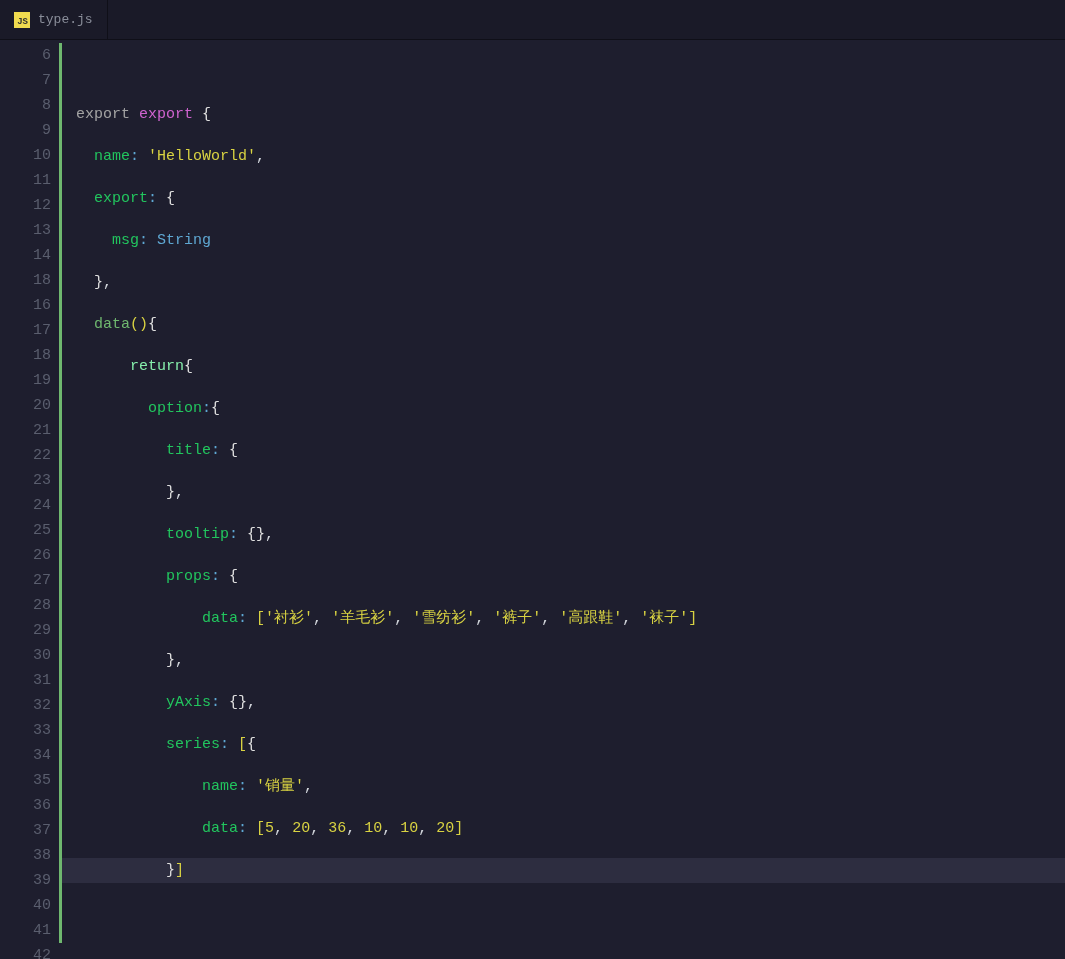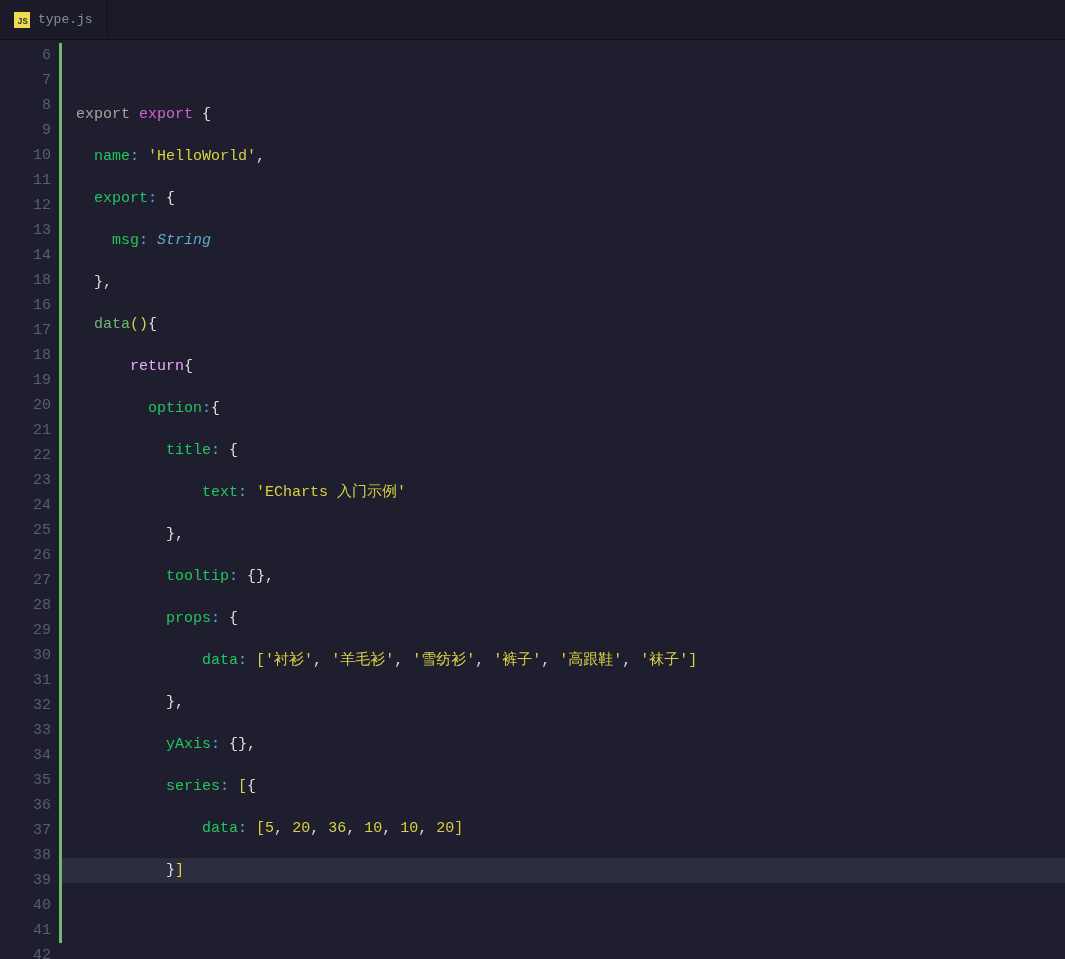--- a/index.html
+++ b/index.html
@@ -85,22 +85,22 @@
 .line {
   height: 25px;
   line-height: 25px;
   padding-left: 14px;
 }
 .line.hl {
   background: #2d2d40;
 }
 .k-export { color: #a3a3a3; font-family: Liberation Mono, monospace; }
 .k-default { color: #d063d0; }
-.k-return { color: #f0abfc; }
-.k-type { color: #5fa8d3; font-style: italic; }
+.k-return { color: #86efac; }
+.k-type { color: #5fa8d3; }
 .prop { color: #22c55e; }
 .punc { color: #d2d6db; }
 .colon { color: #5fa8d3; }
 .brace { color: #e0e0e0; }
 .bracket { color: #d8d242; }
 .paren { color: #d8d242; }
 .str { color: #d8d242; text-align: center; }
 .num { color: #d8d242; }
 .fn { color: #6fb86f; }
 </style>
@@ -158,28 +158,28 @@
 <div class="line"></div>
 <div class="line"><span class="k-export">export</span> <span class="k-default">export</span> <span class="brace">{</span></div>
 <div class="line">  <span class="prop">name</span><span class="colon">:</span> <span class="str">'HelloWorld'</span><span class="punc">,</span></div>
 <div class="line">  <span class="prop">export</span><span class="colon">:</span> <span class="brace">{</span></div>
 <div class="line">    <span class="prop">msg</span><span class="colon">:</span> <span class="k-type">String</span></div>
 <div class="line">  <span class="brace">}</span><span class="punc">,</span></div>
 <div class="line">  <span class="fn">data</span><span class="paren">(</span><span class="paren">)</span><span class="brace">{</span></div>
 <div class="line">      <span class="k-return">return</span><span class="brace">{</span></div>
 <div class="line">        <span class="prop">option</span><span class="colon">:</span><span class="brace">{</span></div>
 <div class="line">          <span class="prop">title</span><span class="colon">:</span> <span class="brace">{</span></div>
-<div class="line">              <span class="prop">text</span><span class="colon">:</span> <span class="str">'ECharts 入门示例'</span></div>
 <div class="line">          <span class="brace">}</span><span class="punc">,</span></div>
 <div class="line">          <span class="prop">tooltip</span><span class="colon">:</span> <span class="brace">{</span><span class="brace">}</span><span class="punc">,</span></div>
 <div class="line">          <span class="prop">props</span><span class="colon">:</span> <span class="brace">{</span></div>
 <div class="line">              <span class="prop">data</span><span class="colon">:</span> <span class="bracket">[</span><span class="str">'衬衫'</span><span class="punc">,</span> <span class="str">'羊毛衫'</span><span class="punc">,</span> <span class="str">'雪纺衫'</span><span class="punc">,</span> <span class="str">'裤子'</span><span class="punc">,</span> <span class="str">'高跟鞋'</span><span class="punc">,</span> <span class="str">'袜子'</span><span class="bracket">]</span></div>
 <div class="line">          <span class="brace">}</span><span class="punc">,</span></div>
 <div class="line">          <span class="prop">yAxis</span><span class="colon">:</span> <span class="brace">{</span><span class="brace">}</span><span class="punc">,</span></div>
 <div class="line">          <span class="prop">series</span><span class="colon">:</span> <span class="bracket">[</span><span class="brace">{</span></div>
+<div class="line">              <span class="prop">name</span><span class="colon">:</span> <span class="str">'销量'</span><span class="punc">,</span></div>
 <div class="line">              <span class="prop">data</span><span class="colon">:</span> <span class="bracket">[</span><span class="num">5</span><span class="punc">,</span> <span class="num">20</span><span class="punc">,</span> <span class="num">36</span><span class="punc">,</span> <span class="num">10</span><span class="punc">,</span> <span class="num">10</span><span class="punc">,</span> <span class="num">20</span><span class="bracket">]</span></div>
 <div class="line hl">          <span class="brace">}</span><span class="bracket">]</span></div>
 
 
 
 
 
 
 
 

